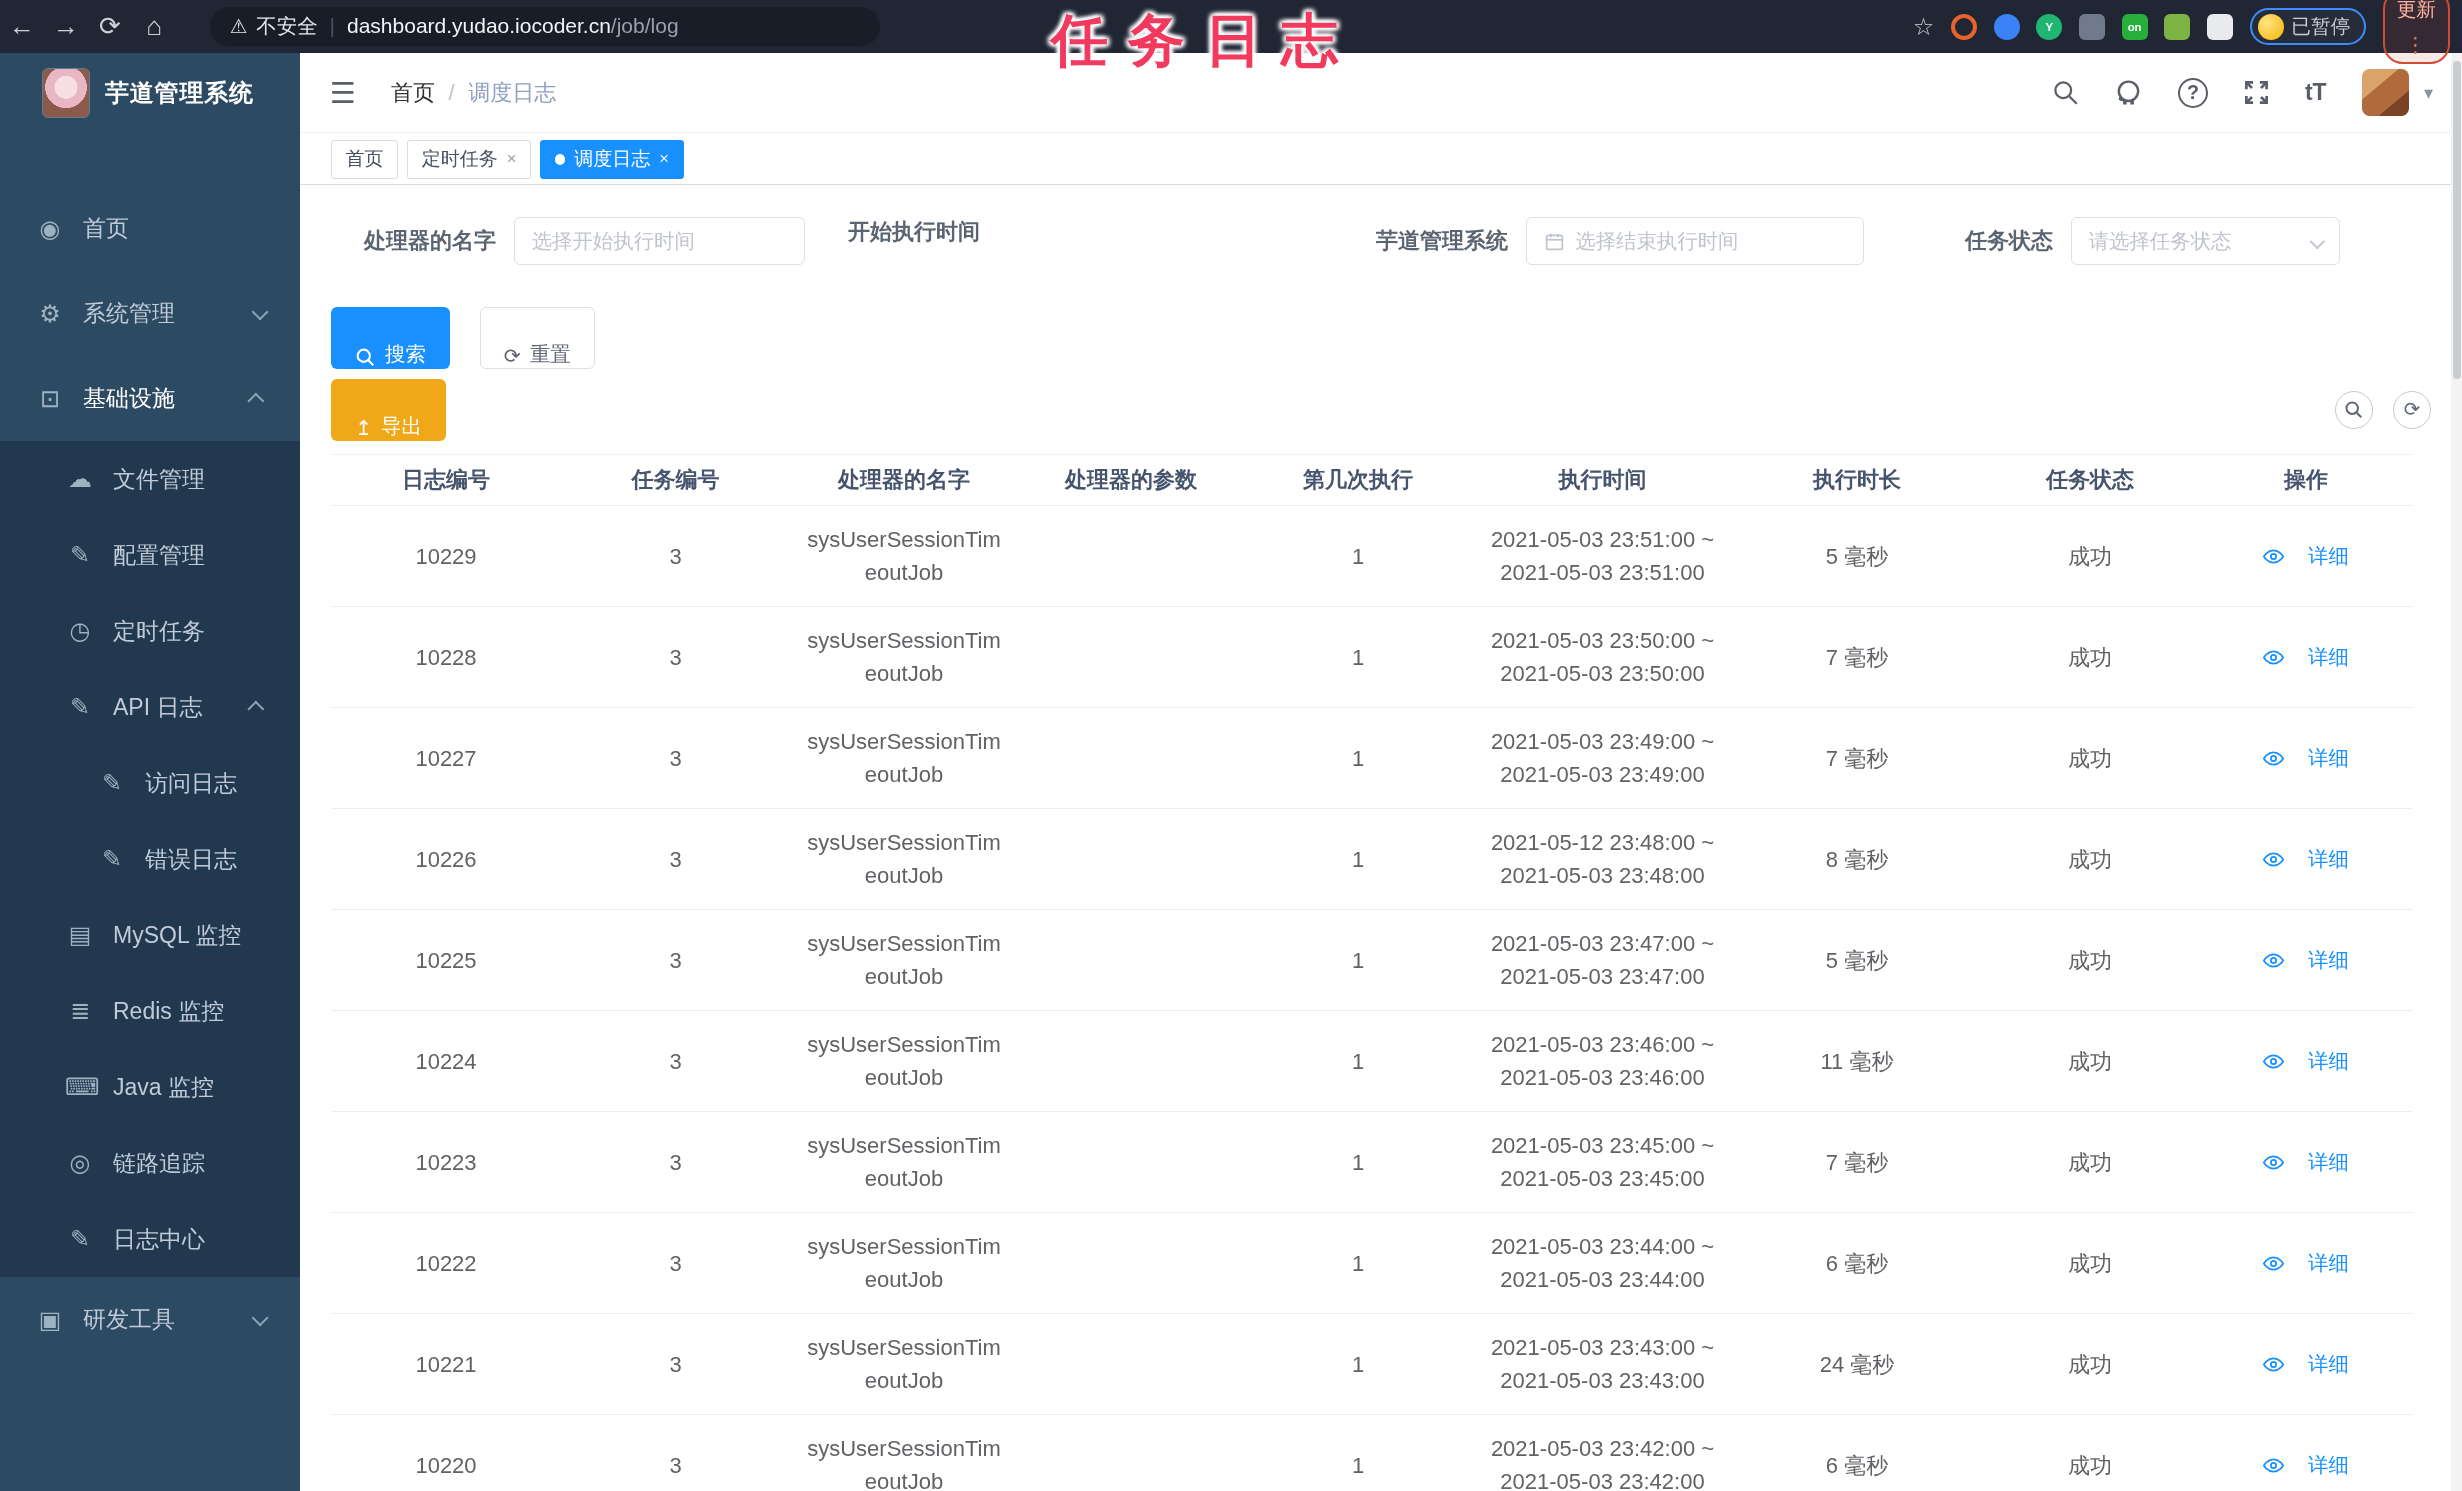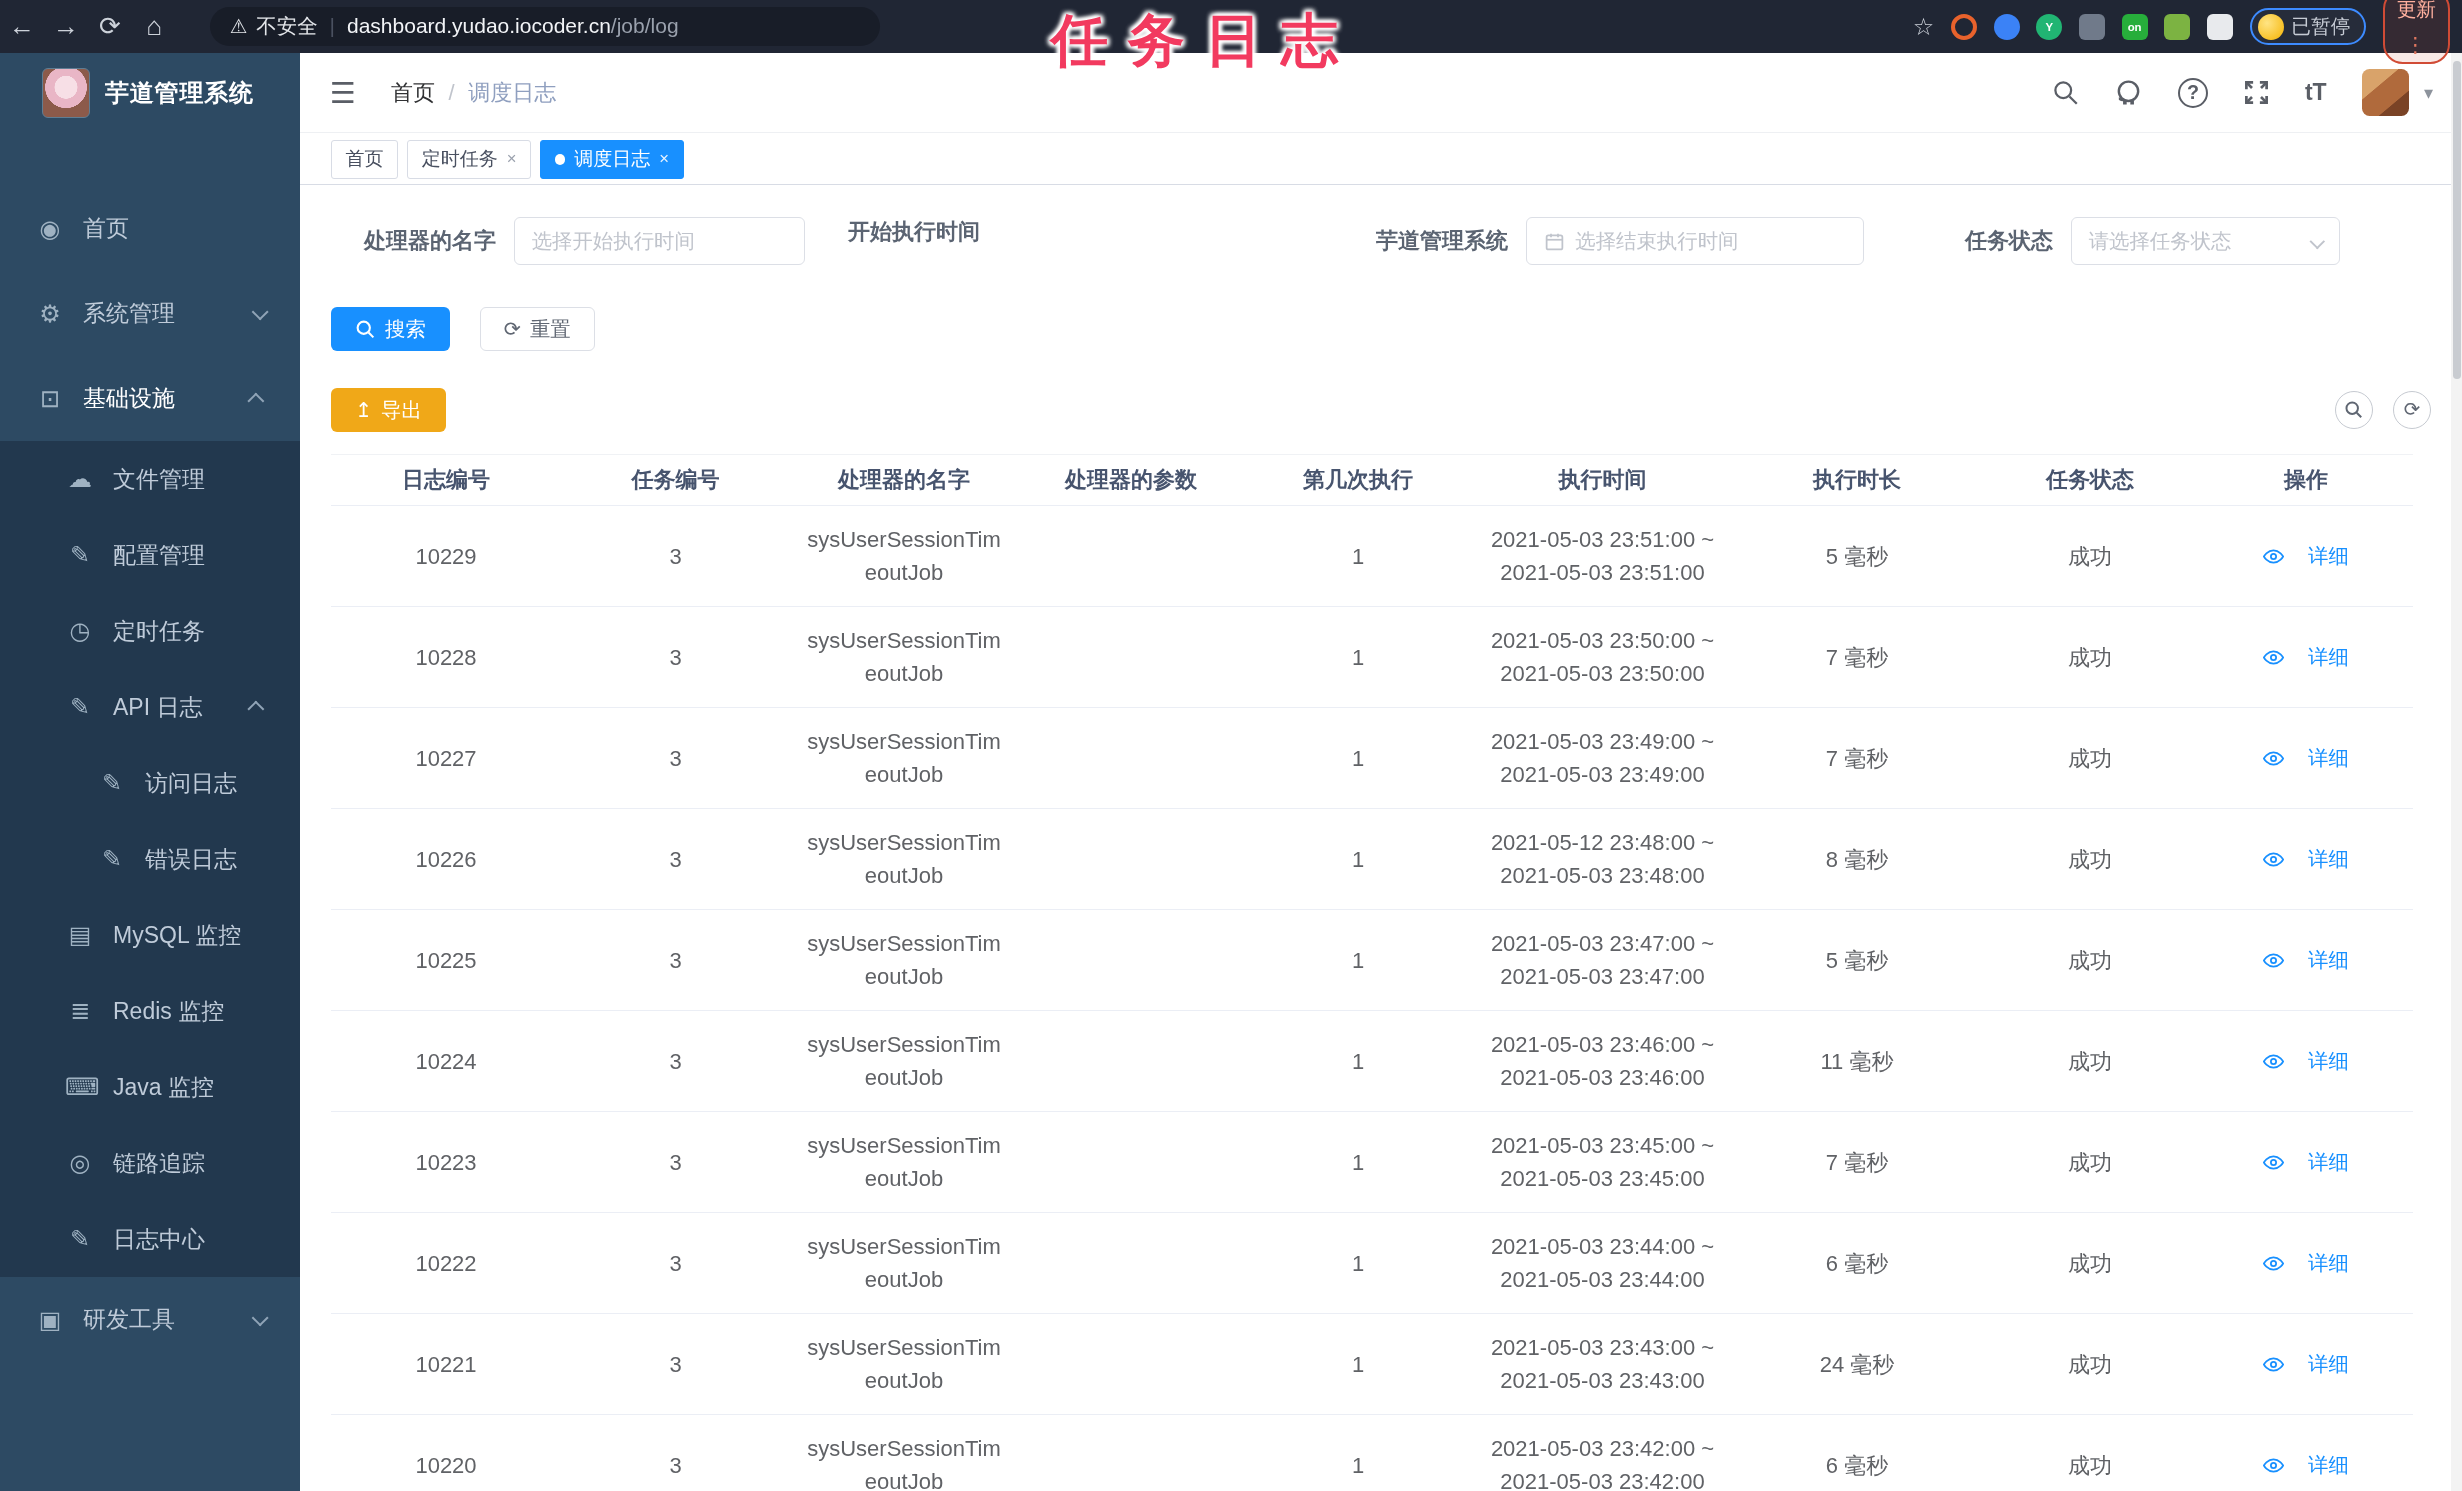--- a/index.html
+++ b/index.html
@@ -77,21 +77,21 @@
   .filter-row { position:relative; height:48px; }
   .fgroup { position:absolute; top:0; display:flex; align-items:center; }
   .flabel { font-size:22px; color:#5b6472; font-weight:600; text-align:right; margin-right:18px; white-space:nowrap; }
   .finput { height:48px; border:1.5px solid #dcdfe6; border-radius:6px; background:#fff;
     display:flex; align-items:center; padding:0 16.7px; gap:10.6px; color:#c0c4cc; font-size:20.4px; }
   .fi-cal { stroke:#c0c4cc; }
   .sel-chev { width:10.6px; height:10.6px; border-right:2.3px solid #c0c4cc; border-bottom:2.3px solid #c0c4cc;
     transform:rotate(45deg); margin-left:auto; }
 
   .btn-row { margin-top:42px; margin-left:31px; display:flex; gap:30px; height:45px; }
-  .btn { height:44px; border-radius:6px; display:flex; align-items:center; gap:9px;
+  .btn { height:62px; border-radius:6px; display:flex; align-items:flex-end; gap:9px;
     font-size:20.4px; padding:0 23px; cursor:pointer; border:1.5px solid transparent; }
   .btn.primary { background:#1890ff; color:#fff; }
   .btn.plain { background:#fff; color:#5f6672; border-color:#dcdfe6; }
   .btn.warning { background:#f0a818; color:#fff; }
 
   .toolbar-row { margin-top:35px; margin-left:31px; margin-right:32px; height:45px;
     display:flex; align-items:center; justify-content:space-between; }
   .circles { display:flex; gap:19.7px; }
   .cbtn { width:38px; height:38px; border-radius:50%; border:1.5px solid #c6cad1; background:#fff;
     display:flex; align-items:center; justify-content:center; color:#5f6672; font-size:19.7px; cursor:pointer; }

